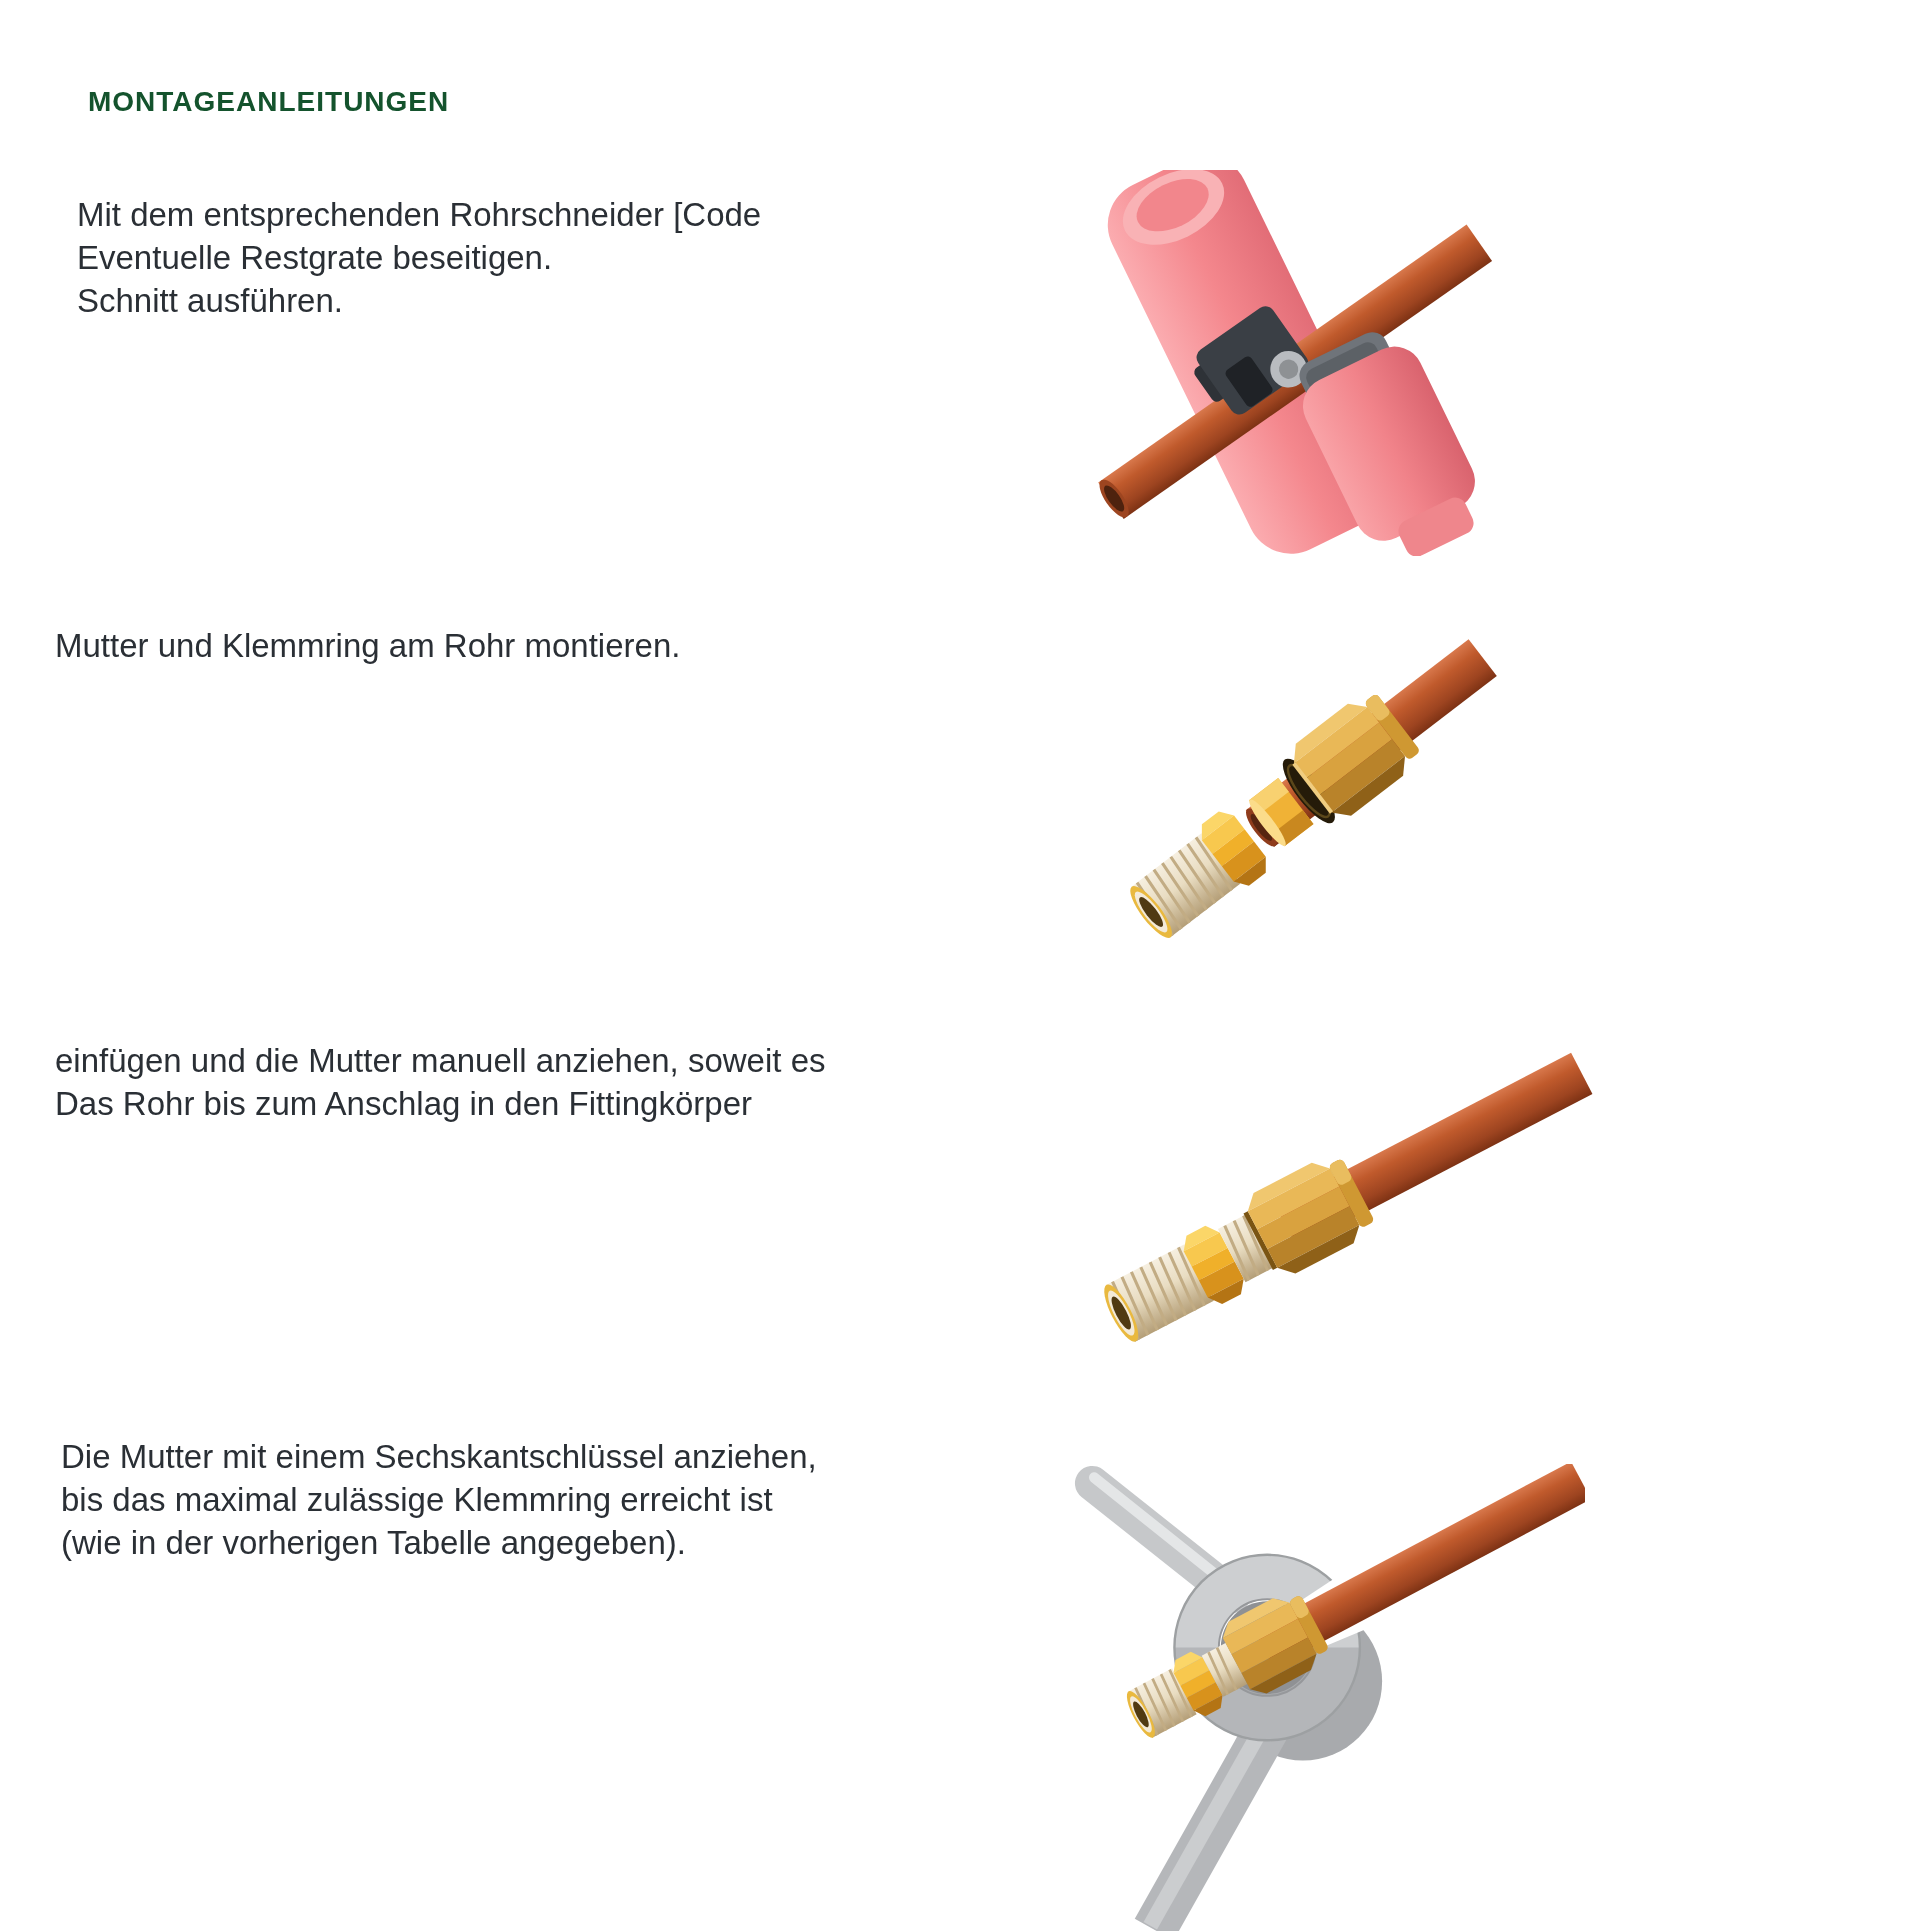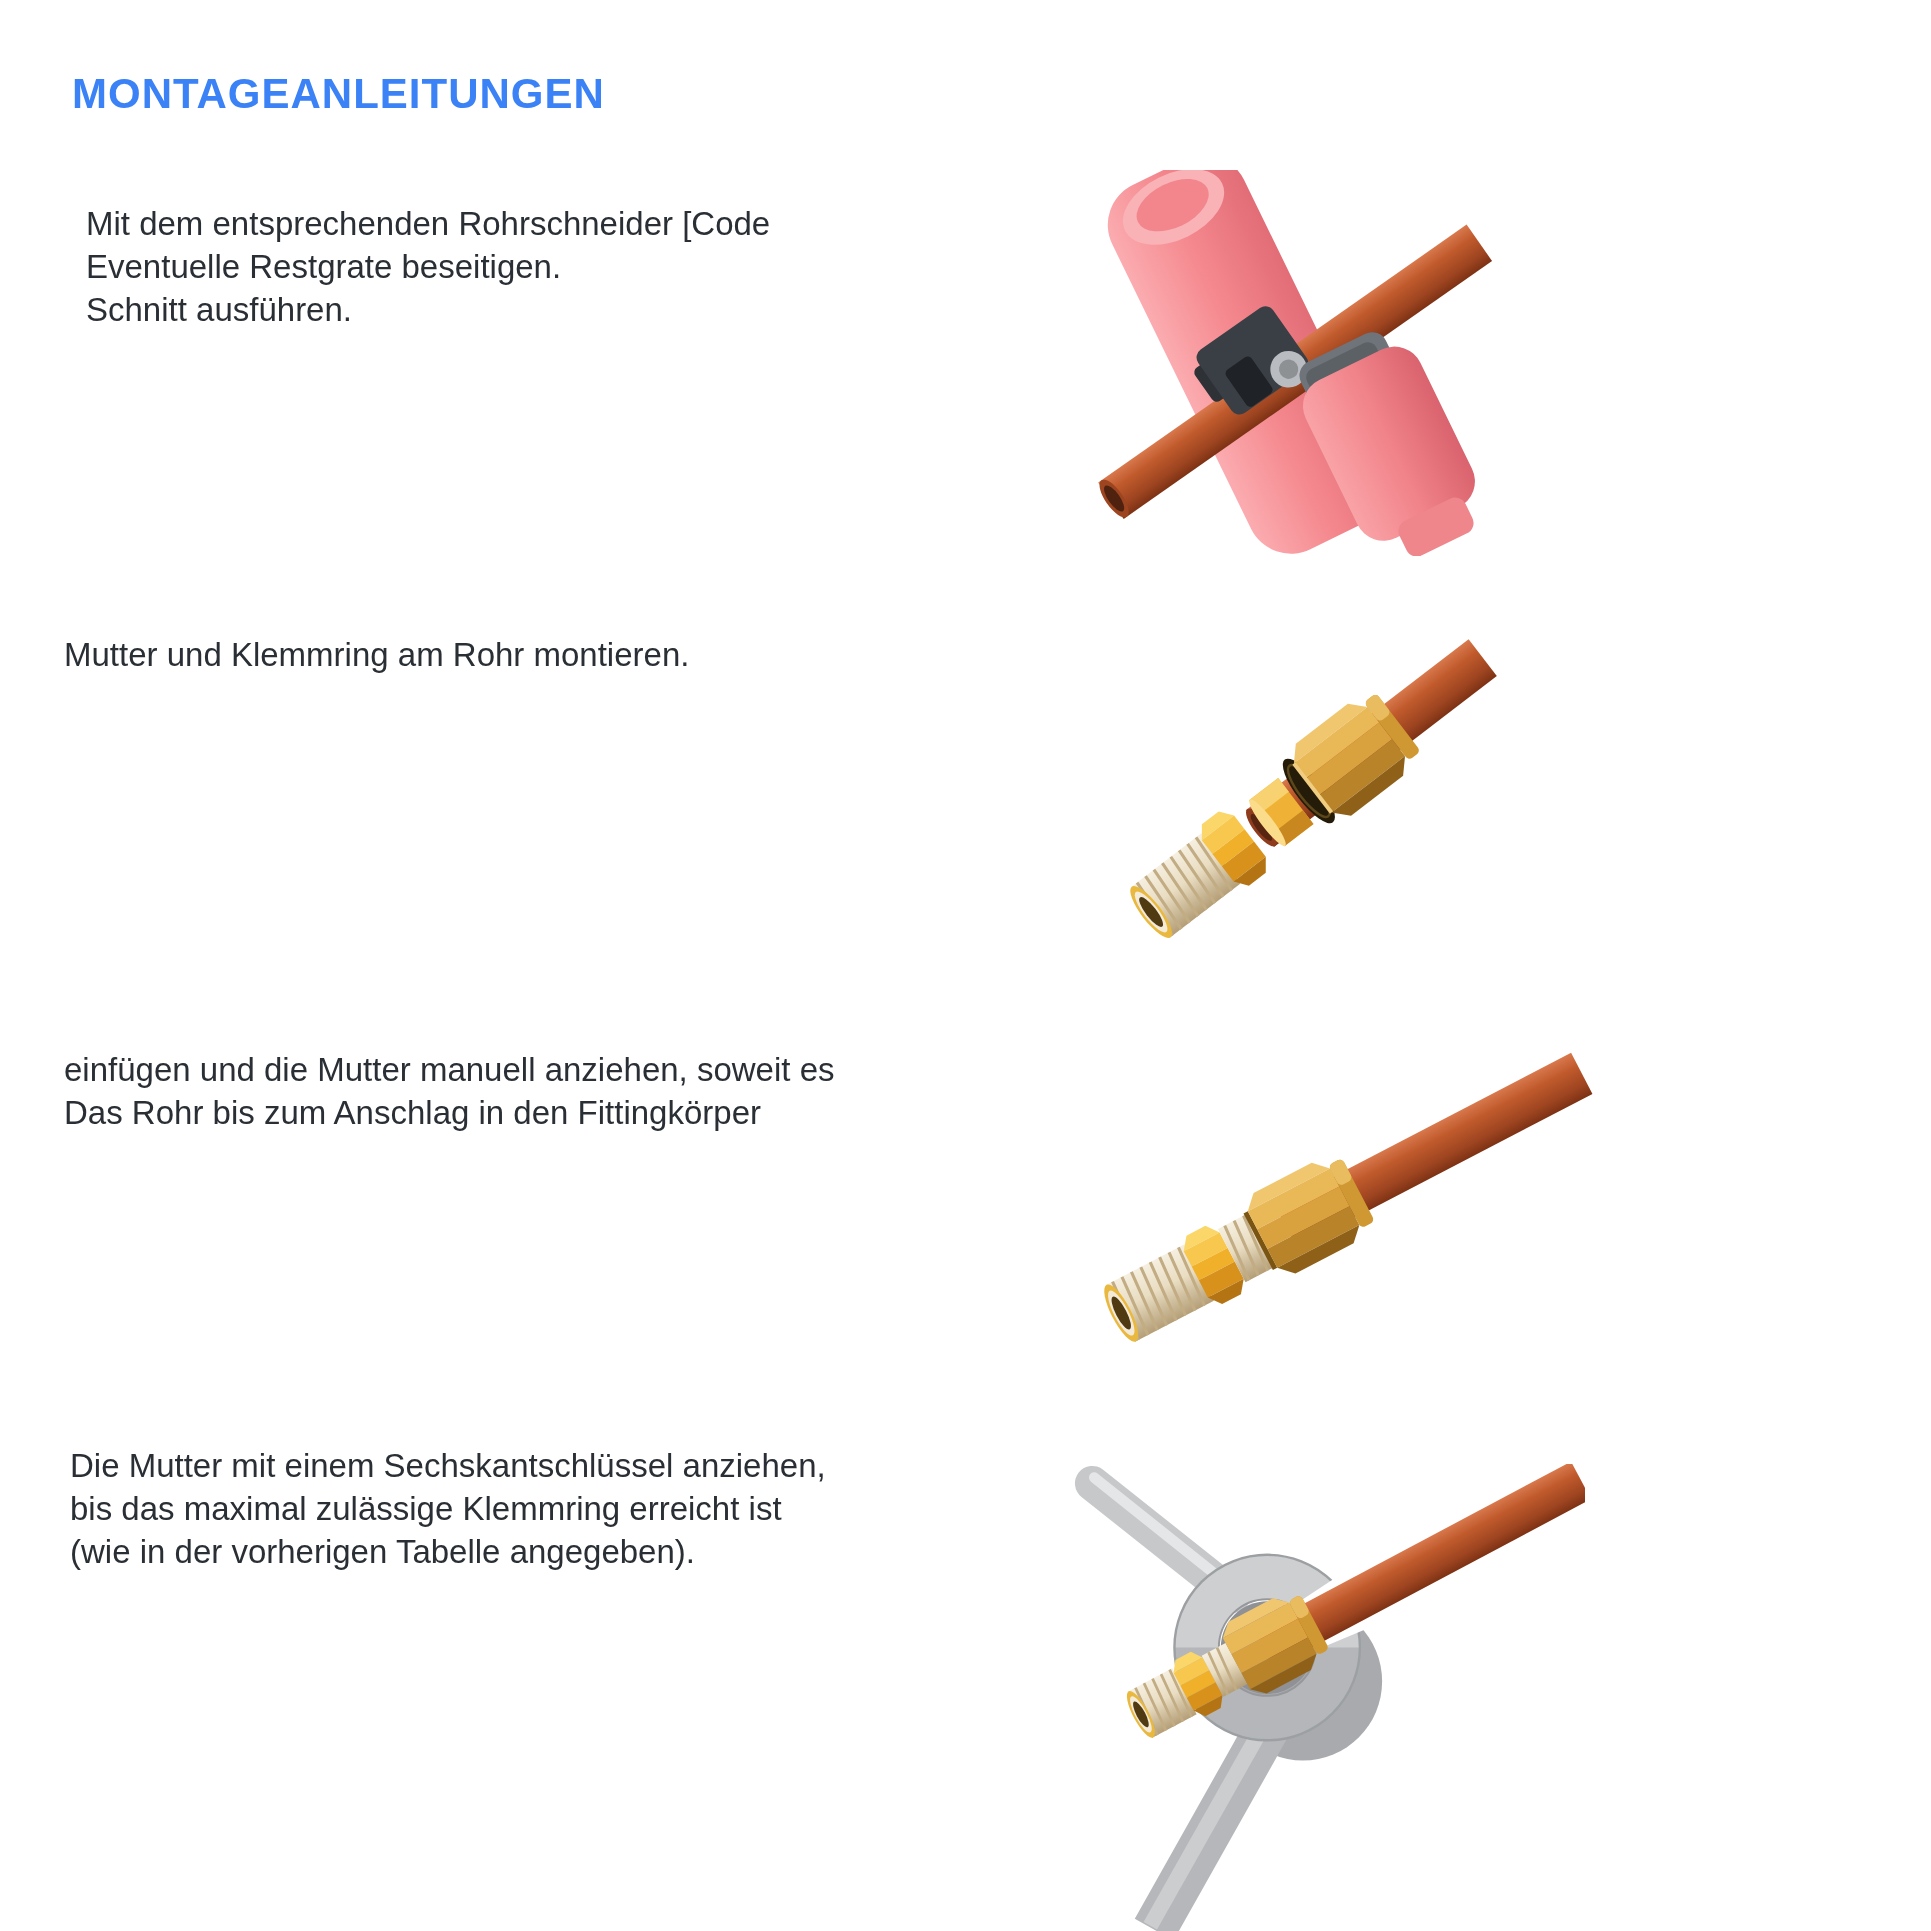--- a/index.html
+++ b/index.html
@@ -2,25 +2,25 @@
 <html><head>
 <meta charset="utf-8">
 <style>
   html,body{margin:0;padding:0;}
   body{
     width:1931px;height:1931px;background:#ffffff;overflow:hidden;
     font-family:"Liberation Sans", sans-serif;position:relative;
   }
   .page{position:absolute;inset:0;background:#ffffff;}
   .title{
-    position:absolute;left:72px;top:70px;margin:0;
-    font-size:42px;font-weight:800;letter-spacing:1px;color:#3b82f6;
+    position:absolute;left:72px;top:70px;margin:16px;
+    font-size:28px;font-weight:800;letter-spacing:1px;color:#14532d;
   }
   .step-text{
-    position:absolute;margin:9px;font-size:33px;line-height:43px;
+    position:absolute;margin:0;font-size:33px;line-height:43px;
     color:#2a2f35;font-weight:400;
   }
   .ln{display:block;white-space:pre;}
   .t1{left:77px;top:193px;}
   .t2{left:55px;top:624px;}
   .t3{left:55px;top:1039px;}
   .t4{left:61px;top:1435px;}
   .illus{position:absolute;}
   .i1{left:1004px;top:154px;width:502px;height:386px;}
   .i2{left:1043px;top:618px;width:473px;height:348px;}

